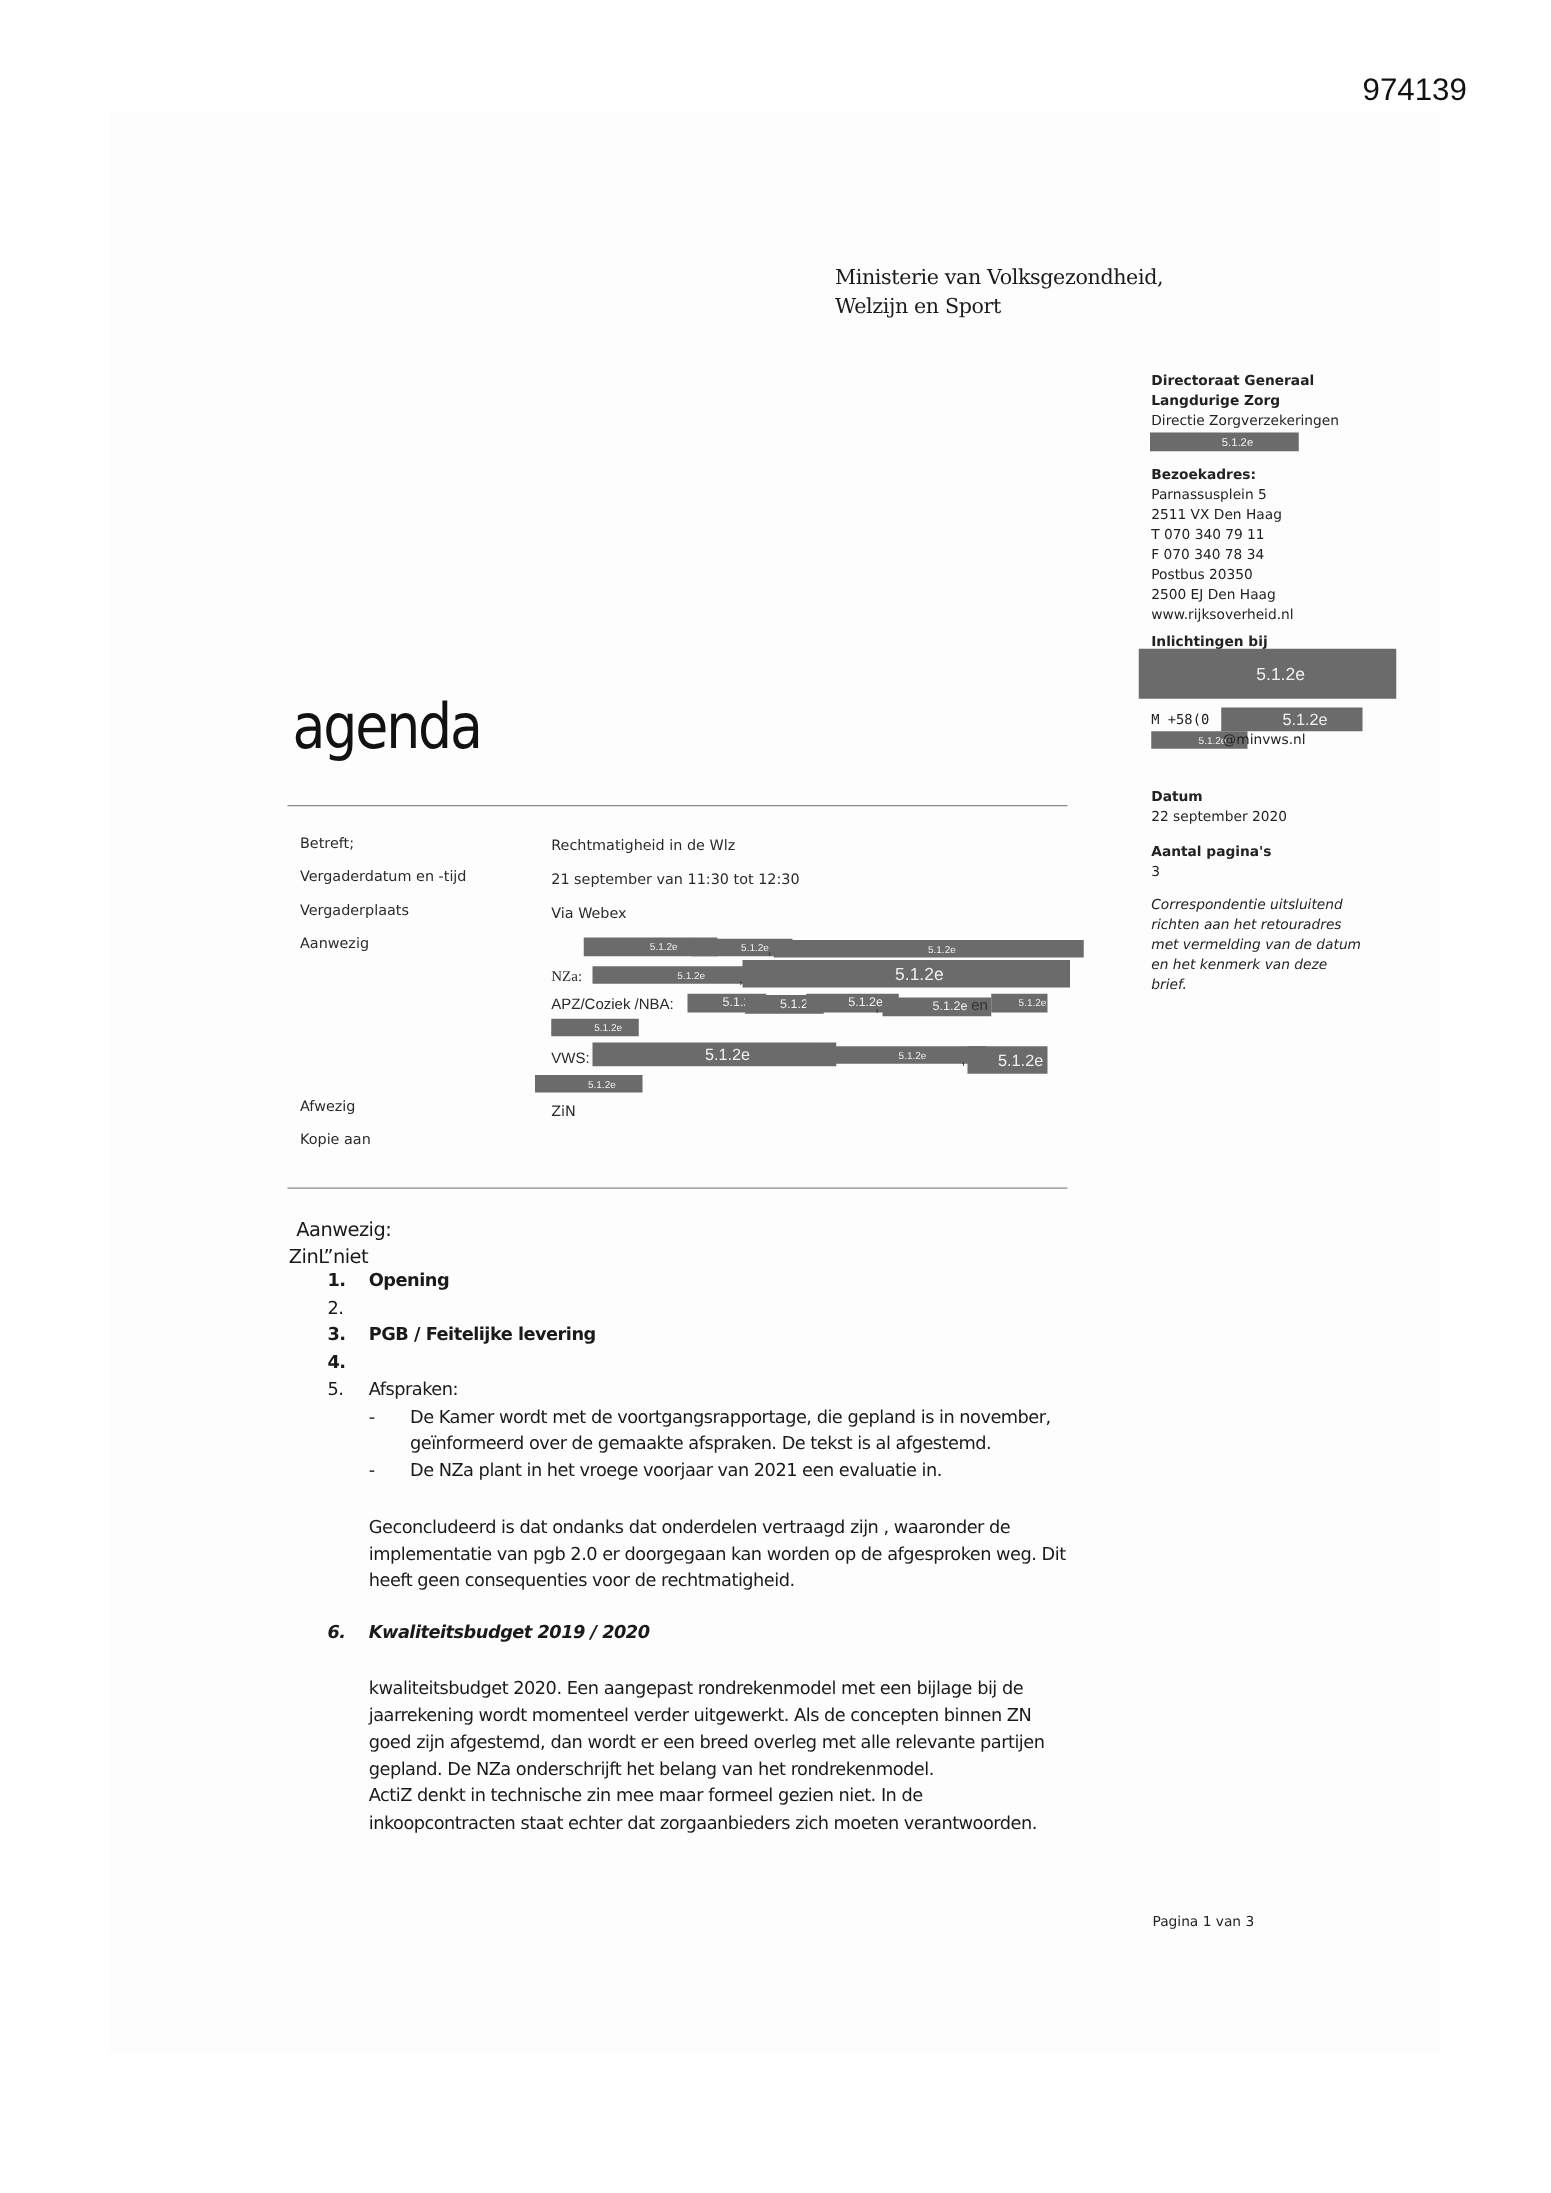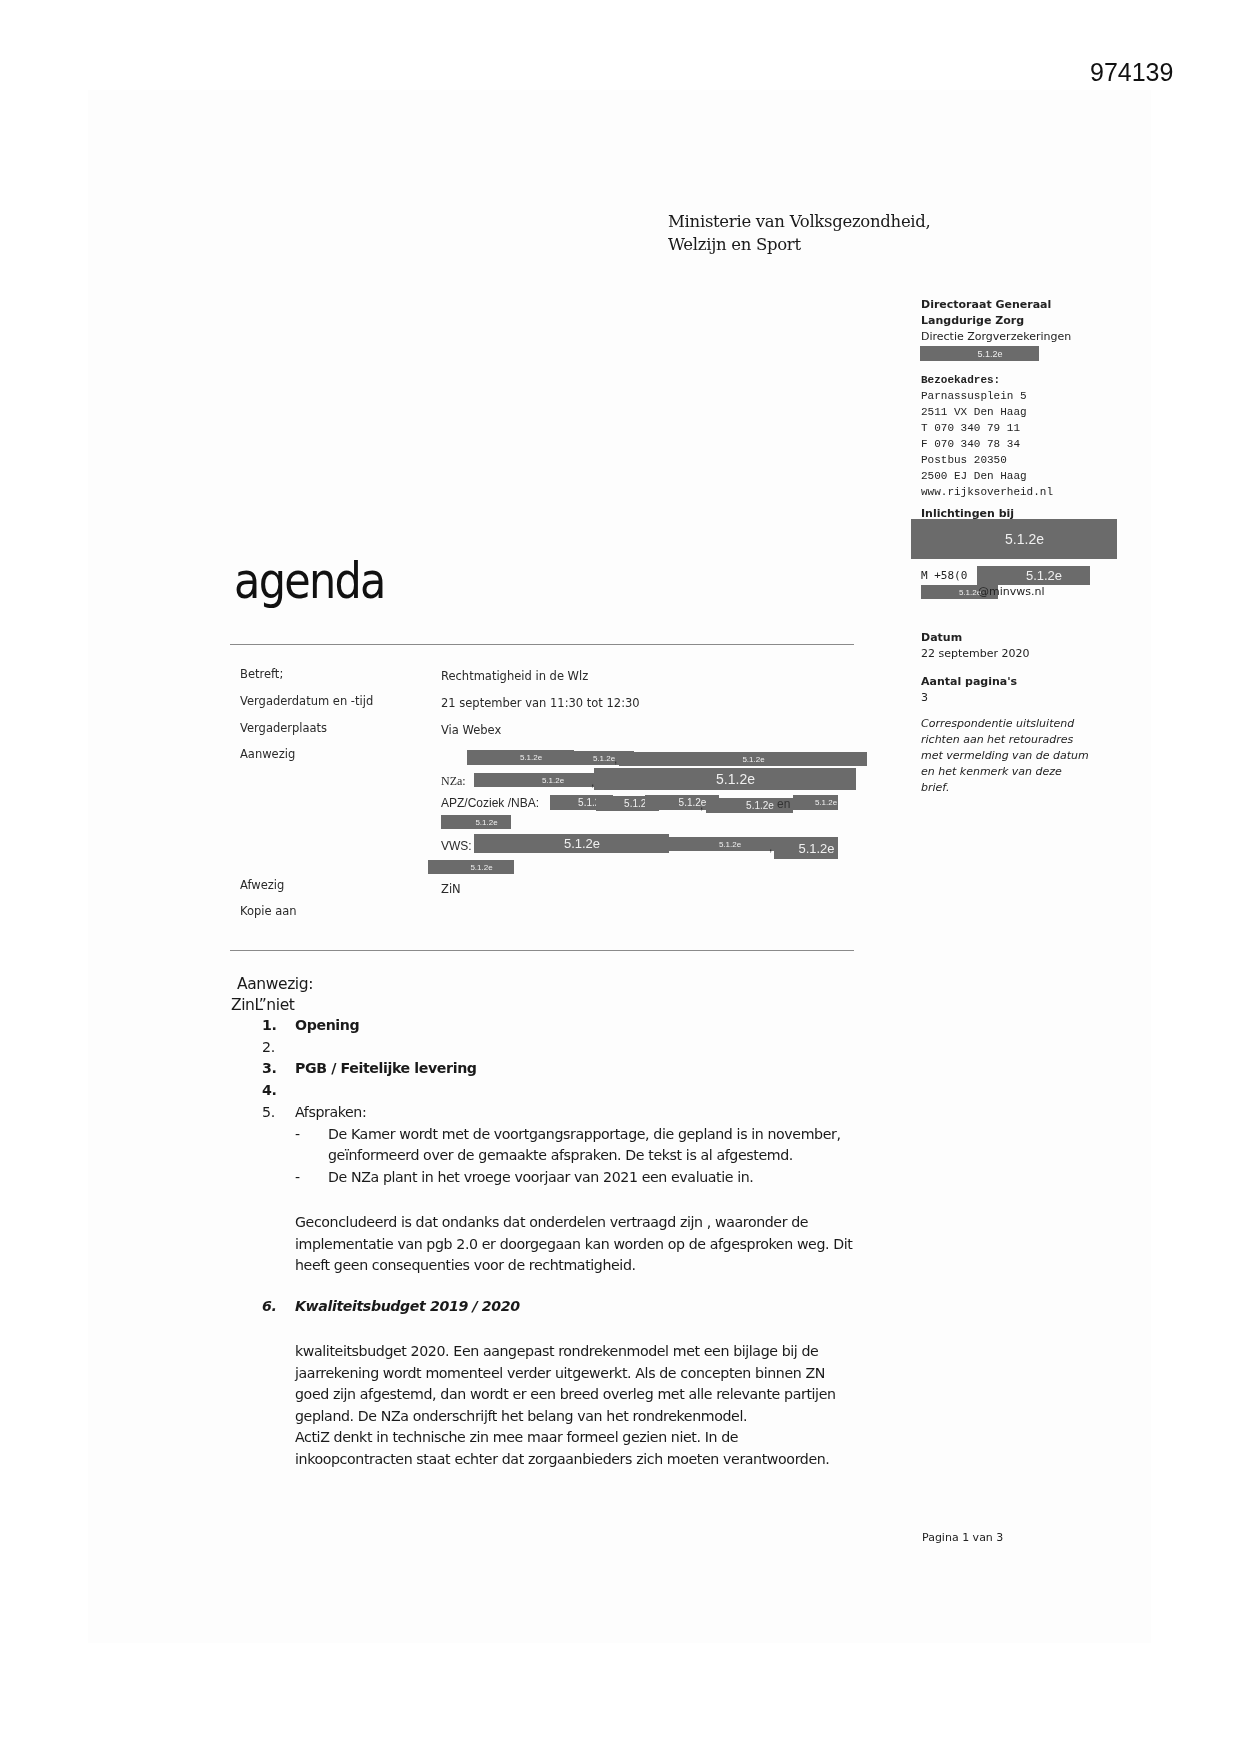--- a/index.html
+++ b/index.html
@@ -41,21 +41,21 @@
   <div>Welzijn en Sport</div>
 </div>
 
 <div class="abs side" style="top:297px;">
   <div class="bold">Directoraat Generaal</div>
   <div class="bold">Langdurige Zorg</div>
   <div>Directie Zorgverzekeringen</div>
 </div>
 <div class="redact" style="left:920px;top:346px;width:98px;height:15px;font-size:9px;">5.1.2e</div>
 
-<div class="abs side" style="top:372px;font-family:Liberation Mono, monospace;">
+<div class="abs side" style="top:372px;">
   <div class="bold">Bezoekadres:</div>
   <div>Parnassusplein 5</div>
   <div>2511 VX  Den Haag</div>
   <div>T  070 340 79 11</div>
   <div>F  070 340 78 34</div>
   <div>Postbus 20350</div>
   <div>2500 EJ  Den Haag</div>
   <div>www.rijksoverheid.nl</div>
 </div>
 

